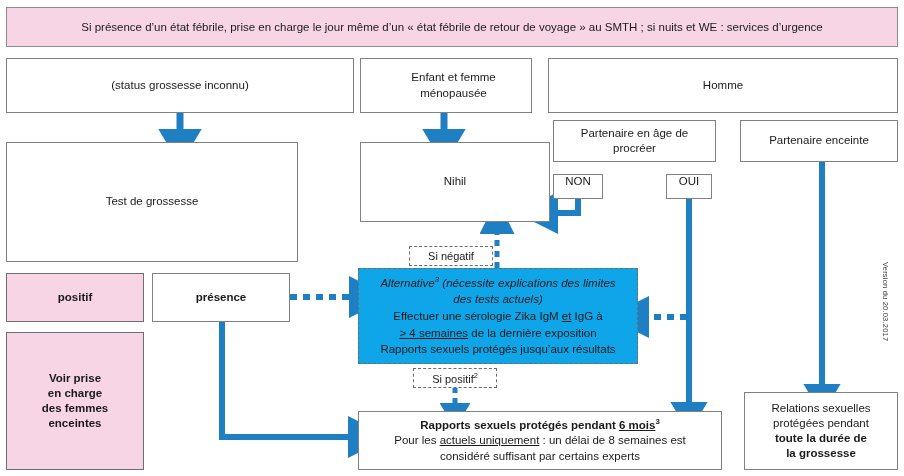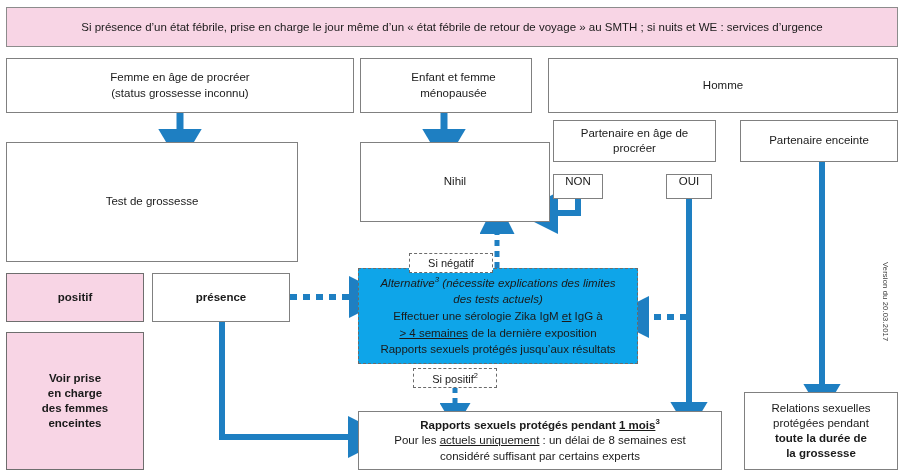--- a/index.html
+++ b/index.html
@@ -63,21 +63,20 @@
 
     <polyline points="222,322 222,437 355,437" fill="none" stroke="#1e7fc2" stroke-width="6" marker-end="url(#ah)"></polyline>
   </svg>
 
   <div class="banner" style="left:6px;top:7px;width:892px;height:40px;">
     <span>Si présence d’un état fébrile, prise en charge le jour même d’un « état fébrile de retour de voyage » au SMTH ; si nuits et WE : services d’urgence</span>
   </div>
 
   <div class="box" style="left:6px;top:58px;width:348px;height:55px;">
     <span>
-      <span class="line1">Femme en âge de procréer</span>
       <span class="line1">(status grossesse inconnu)</span>
     </span>
   </div>
 
   <div class="box" style="left:360px;top:58px;width:172px;height:55px;padding-left:19px;">
     <span>
       <span class="line1">Enfant et femme</span>
       <span class="line1">ménopausée</span>
     </span>
   </div>
@@ -123,21 +122,21 @@
 
   <div class="box pink" style="left:6px;top:332px;width:138px;height:138px;">
     <span>
       <span class="line1">Voir prise</span>
       <span class="line1">en charge</span>
       <span class="line1">des femmes</span>
       <span class="line1">enceintes</span>
     </span>
   </div>
 
-  <div class="tag" style="left:409px;top:253px;width:84px;height:20px;">
+  <div class="tag" style="left:409px;top:246px;width:84px;height:20px;">
     <span>Si négatif</span>
   </div>
 
   <div class="dashed" style="left:358px;top:268px;width:280px;height:96px;">
     <div>
       <span class="it">Alternative</span><sup class="it">3</sup><span class="it"> (nécessite explications des limites</span>
     </div>
     <div class="it">des tests actuels)</div>
     <div>
       <span>Effectuer une sérologie Zika IgM </span><span class="u">et</span><span> IgG à</span>
@@ -149,21 +148,21 @@
   </div>
 
   <div class="tag" style="left:413px;top:368px;width:84px;height:20px;">
     <span>
       <span>Si positif</span><sup>2</sup>
     </span>
   </div>
 
   <div class="box" style="left:358px;top:411px;width:364px;height:59px;flex-direction:column;">
     <div class="b">
-      <span>Rapports sexuels protégés pendant </span><span class="u">1 mois</span><sup>3</sup>
+      <span>Rapports sexuels protégés pendant </span><span class="u">6 mois</span><sup>3</sup>
     </div>
     <div>
       <span>Pour les </span><span class="u">actuels uniquement</span><span> : un délai de 8 semaines est</span>
     </div>
     <div>considéré suffisant par certains experts</div>
   </div>
 
   <div class="box" style="left:744px;top:392px;width:154px;height:78px;flex-direction:column;">
     <div>Relations sexuelles</div>
     <div>protégées pendant</div>

